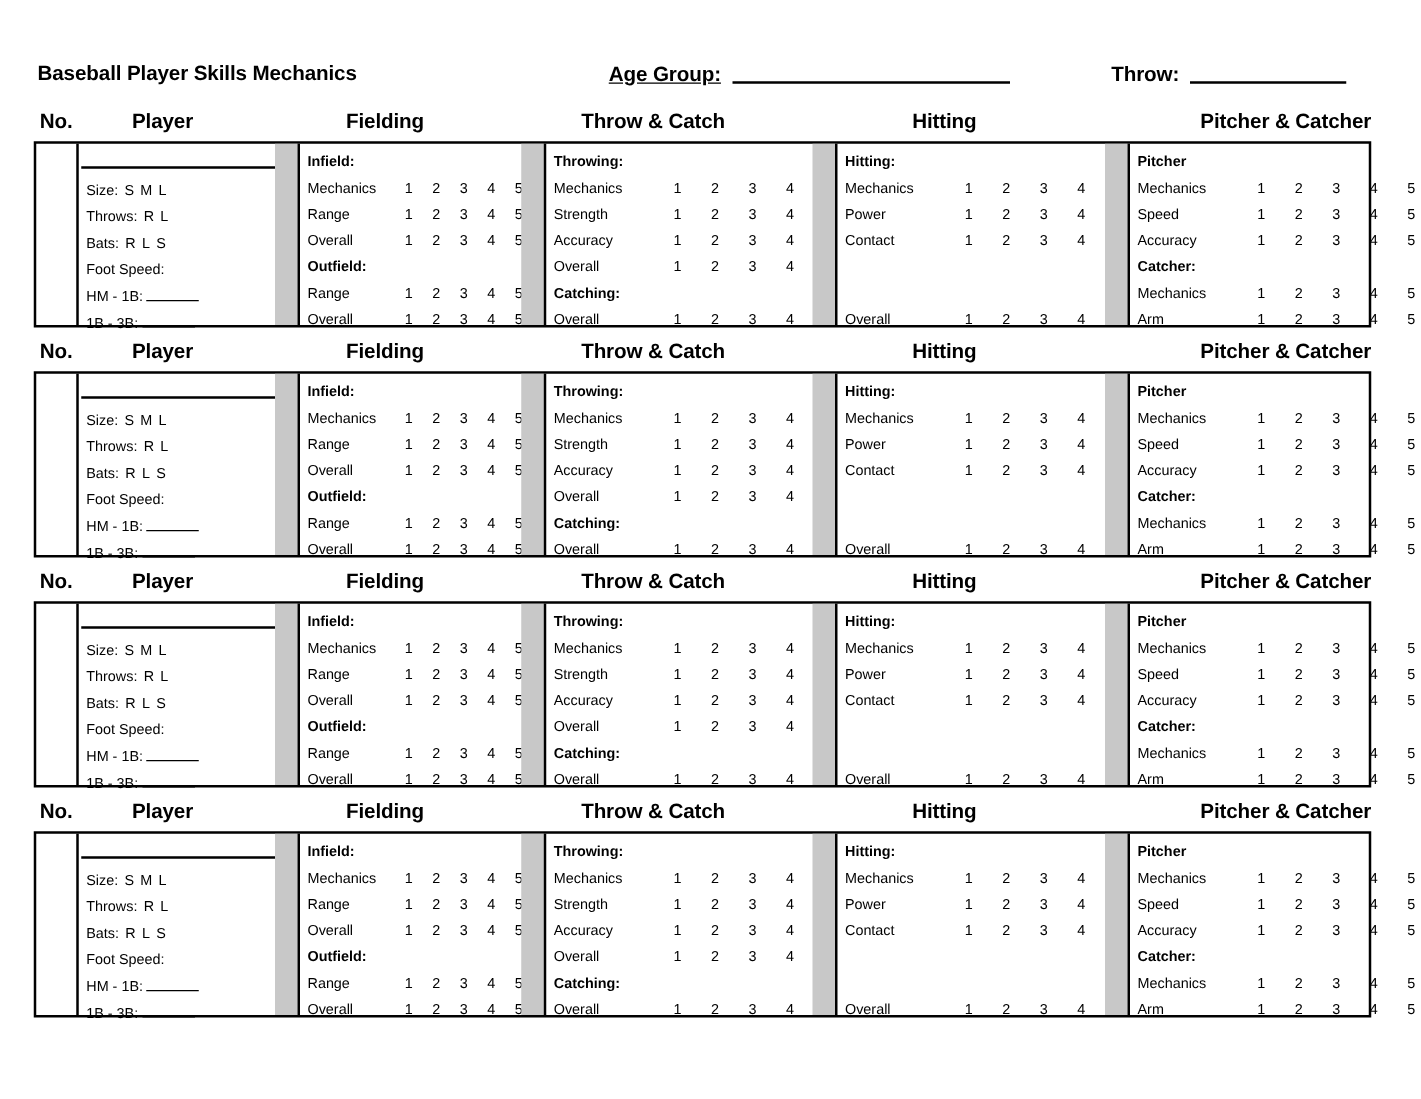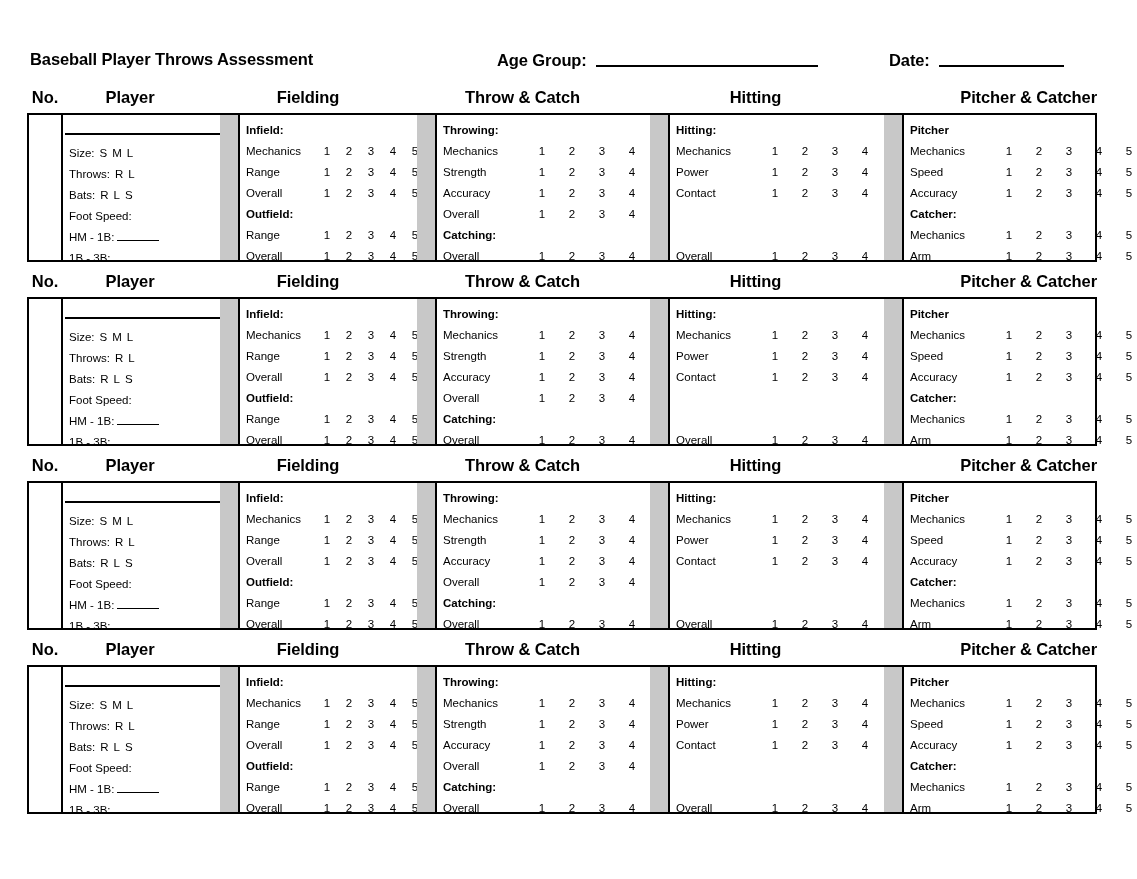--- a/index.html
+++ b/index.html
@@ -40,21 +40,21 @@
     letter-spacing: -0.1px;
     white-space: nowrap;
   }
   .field-group {
     position: absolute;
     top: 0;
     display: flex;
     align-items: flex-end;
     white-space: nowrap;
   }
-  .field-group.age { left: 497px; }
+  .field-group.age { left: 487px; text-decoration: underline; }
   .field-group.date { left: 889px; }
   .field-label {
     font-size: 16.5px;
     font-weight: bold;
     letter-spacing: -0.1px;
   }
   .blank-line {
     display: inline-block;
     border-bottom: 2.2px solid #000;
     margin-left: 9px;
@@ -185,29 +185,29 @@
     text-align: center;
     width: 12px;
   }
 </style>
 </head>
 <body>
 
 <div class="page">
 
   <div class="title-row">
-    <div class="doc-title">Baseball Player Throws Assessment</div>
+    <div class="doc-title">Baseball Player Skills Mechanics</div>
 
     <div class="field-group age">
       <span class="field-label">Age Group:</span>
       <span class="blank-line long"></span>
     </div>
 
     <div class="field-group date">
-      <span class="field-label">Date:</span>
+      <span class="field-label">Throw:</span>
       <span class="blank-line short"></span>
     </div>
   </div>
 
   <div id="blocks-root">
       <div style="position: absolute; left: 0px; top: 88px; width: 1137px;">
         <div class="col-headers">
           <div class="col-head ch-no">No.</div>
           <div class="col-head ch-player">Player</div>
           <div class="col-head ch-field">Fielding</div>

